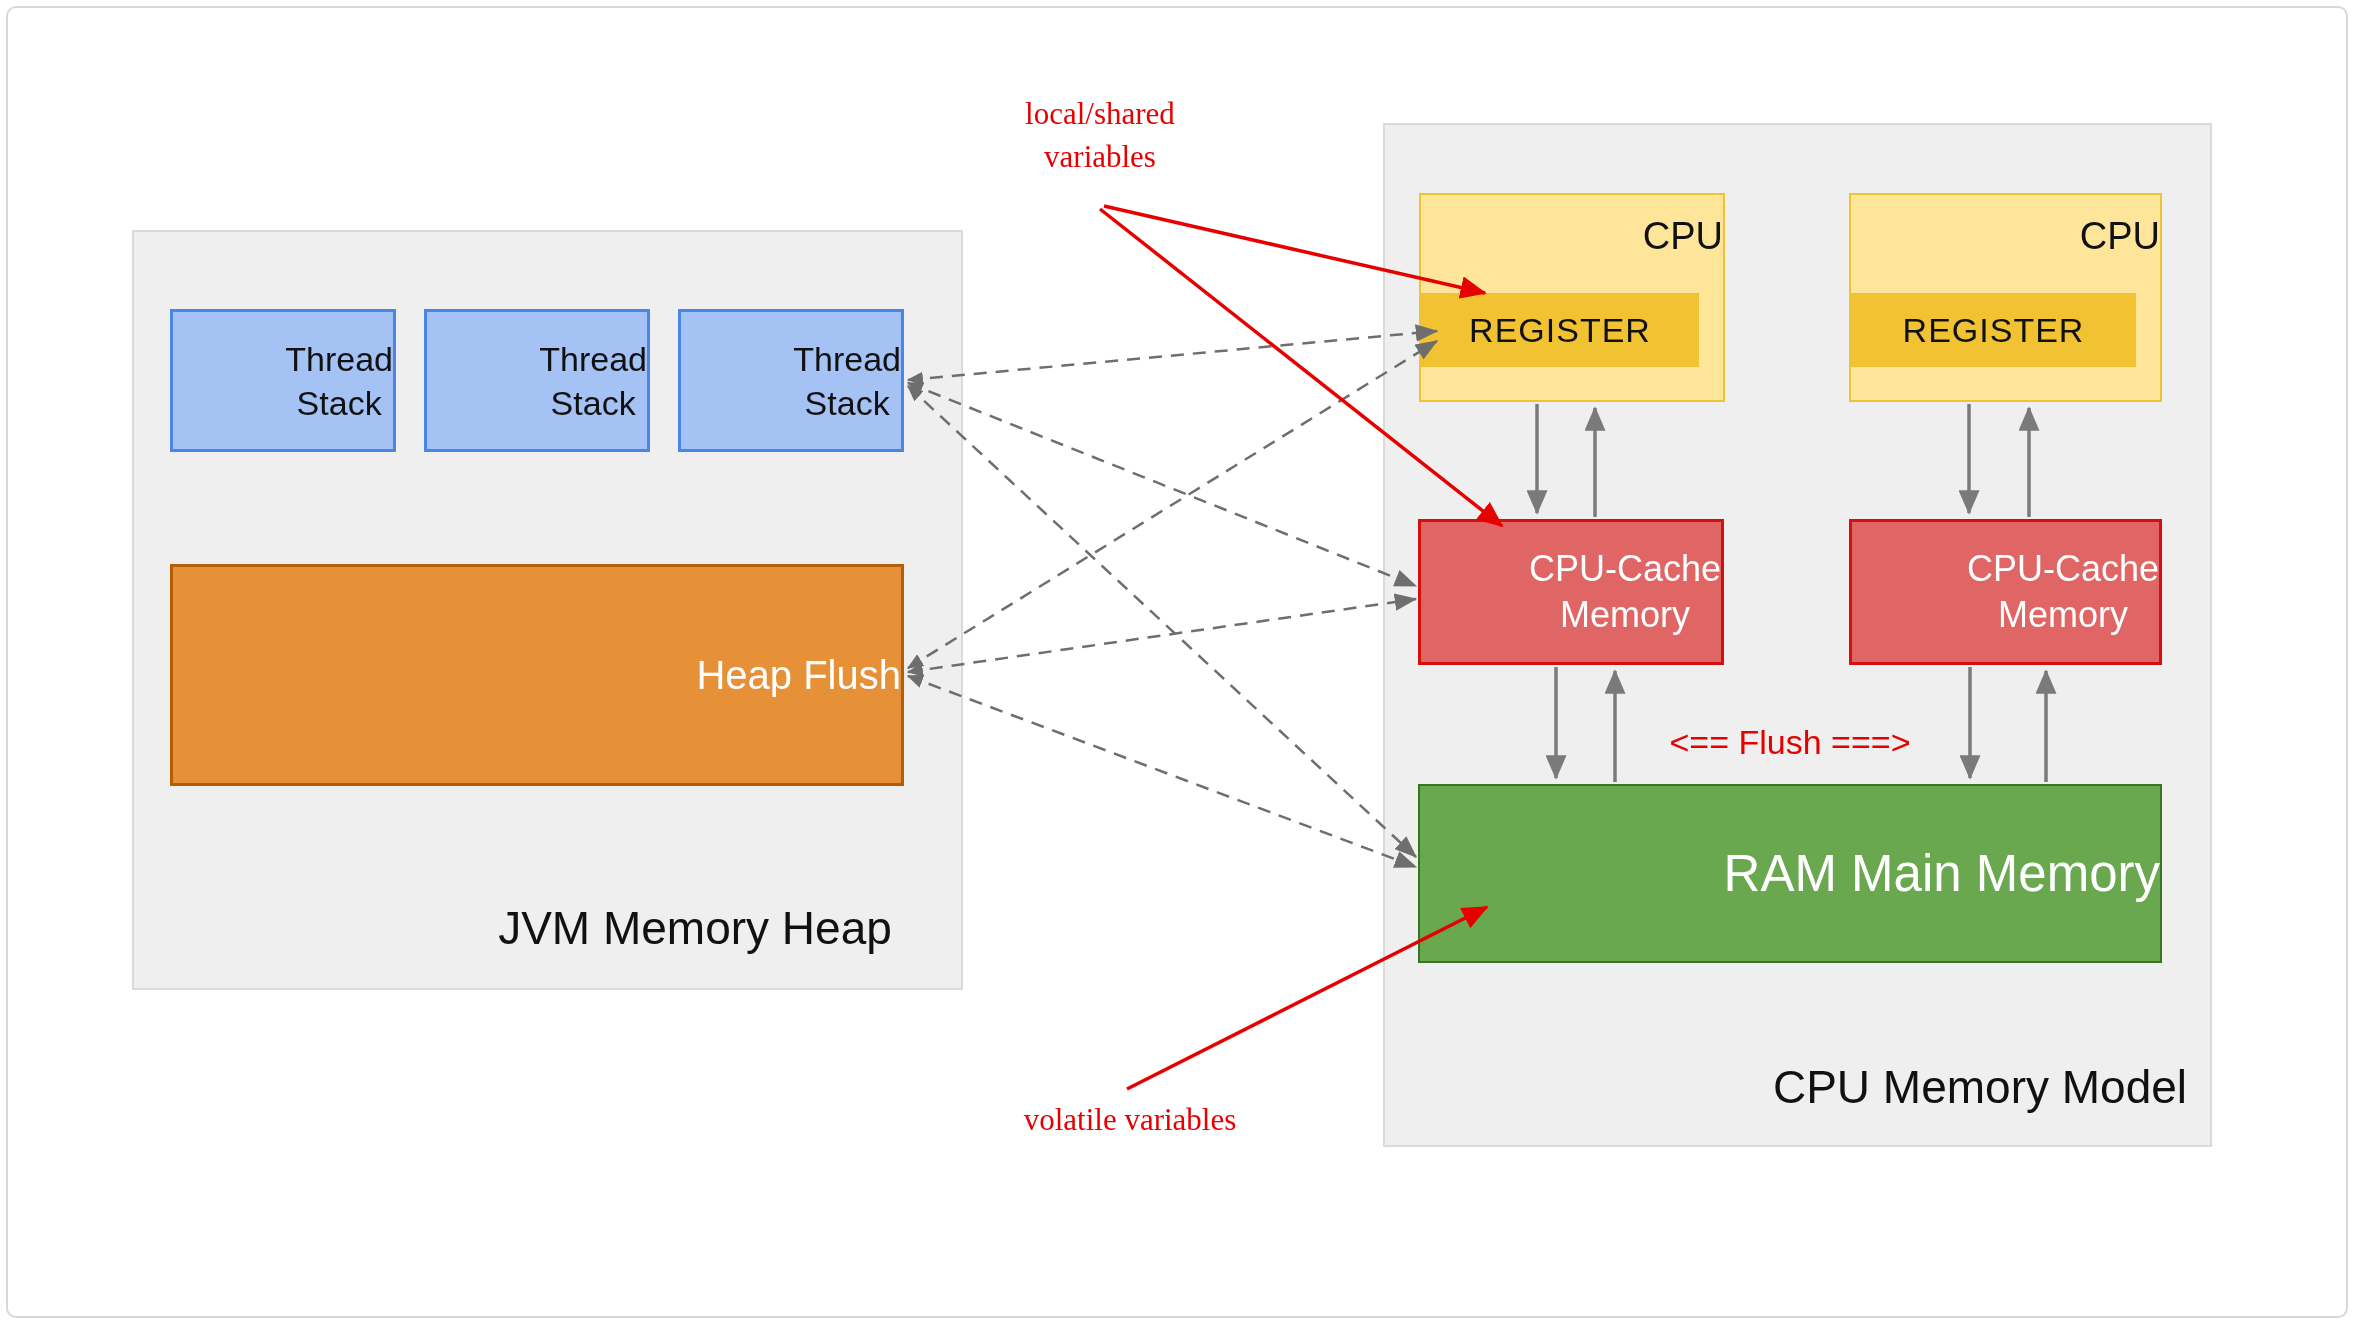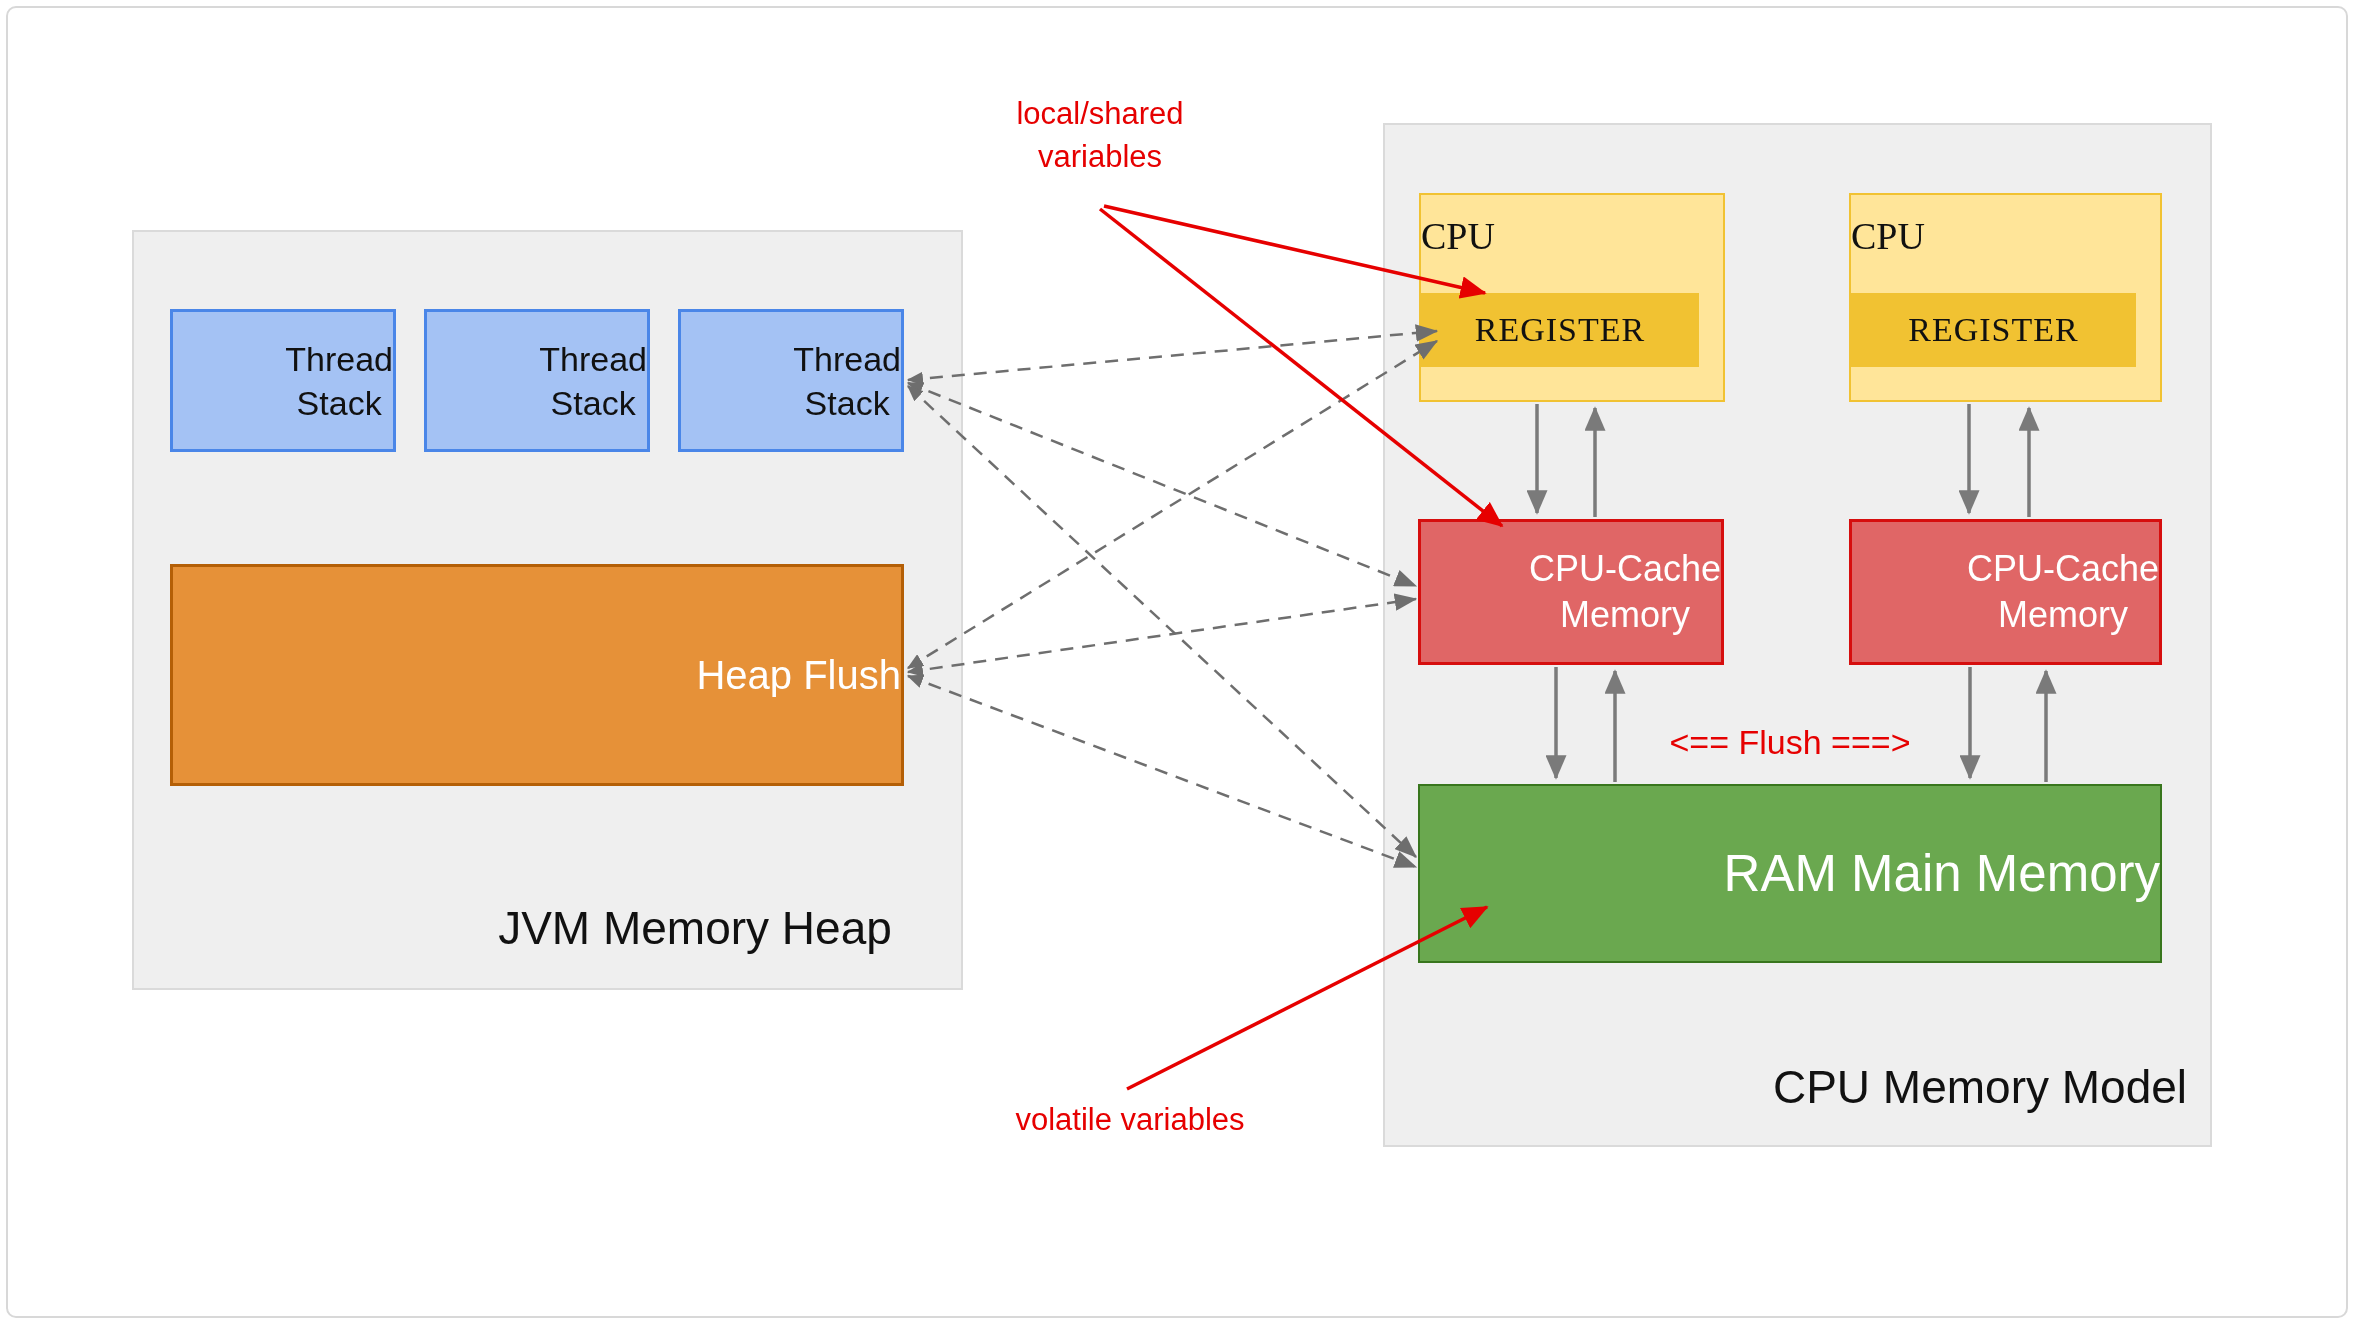--- a/index.html
+++ b/index.html
@@ -29,21 +29,21 @@
 
   .heap {
     background: var(--heap-fill);
     border: 3px solid var(--heap-border);
     font-size: 40px; color: var(--text-light);
   }
 
   .cpu-unit {
     background: var(--cpu-fill);
     border: 2px solid var(--cpu-border);
-    display: flex; flex-direction: column; align-items: flex-start; font-family: Liberation Serif, serif;
+    display: flex; flex-direction: column; align-items: flex-end;
   }
   .cpu-title { font-size: 38px; line-height: 46px; margin-top: 18px; color: var(--text-dark); }
   .register {
     margin-top: 34px; align-self: stretch; margin-right: 24px;
     height: 74px; background: var(--register-fill);
     display: flex; align-items: center; justify-content: center;
     font-size: 34px; color: var(--text-dark); letter-spacing: 1px;
   }
 
   .cache {
@@ -56,21 +56,21 @@
   .ram {
     background: var(--ram-fill);
     border: 2px solid var(--ram-border);
     font-size: 51px; color: var(--text-light);
   }
 
   .model-title { font-size: 46px; line-height: 50px; color: var(--text-dark); text-align: center; }
 
   .annotation {
     color: var(--annotation-red); font-size: 31px; line-height: 43px;
-    text-align: center; white-space: pre-line;
+    text-align: center; white-space: pre-line; font-family: Liberation Serif, serif;
   }
   .flush-label { color: var(--annotation-red); font-size: 34px; line-height: 40px; text-align: center; }
 
   svg.connector-layer { position: absolute; left: 0; top: 0; pointer-events: none; }
   .dash  { stroke: var(--arrow-gray); stroke-width: 2.5; fill: none; stroke-dasharray: 13 9; }
   .solid { stroke: var(--solid-arrow-gray); stroke-width: 3.5; fill: none; }
   .redline { stroke: var(--annotation-red); stroke-width: 3.5; fill: none; }
   #ah path, #ahs path { fill: var(--arrow-gray); }
   #ahsolid path { fill: var(--solid-arrow-gray); }
   #ahred path { fill: var(--annotation-red); }

